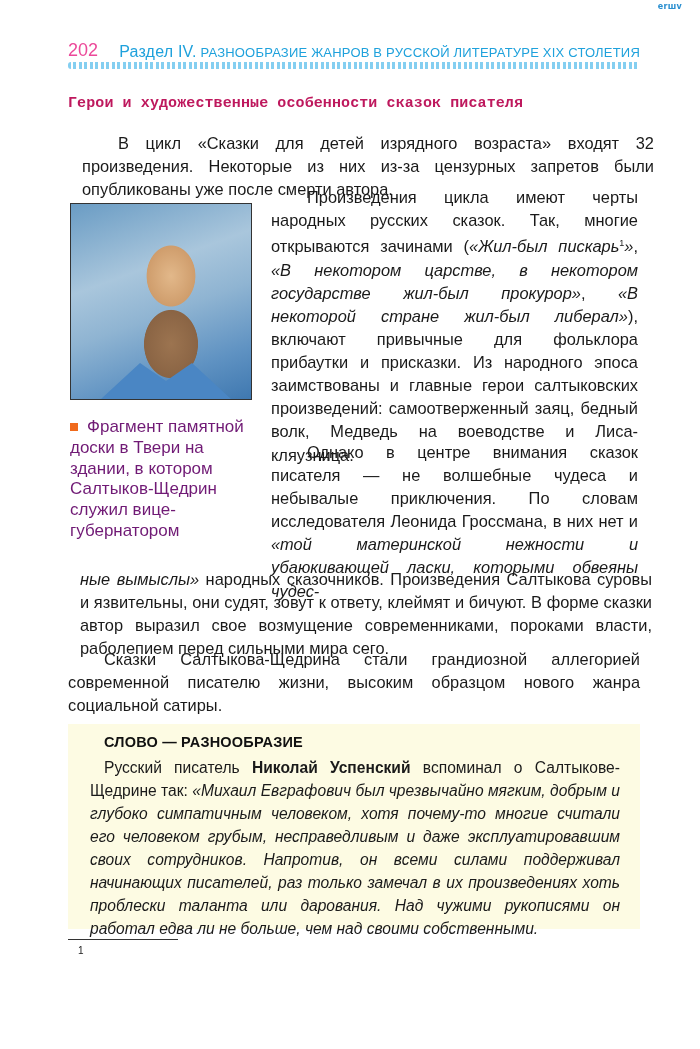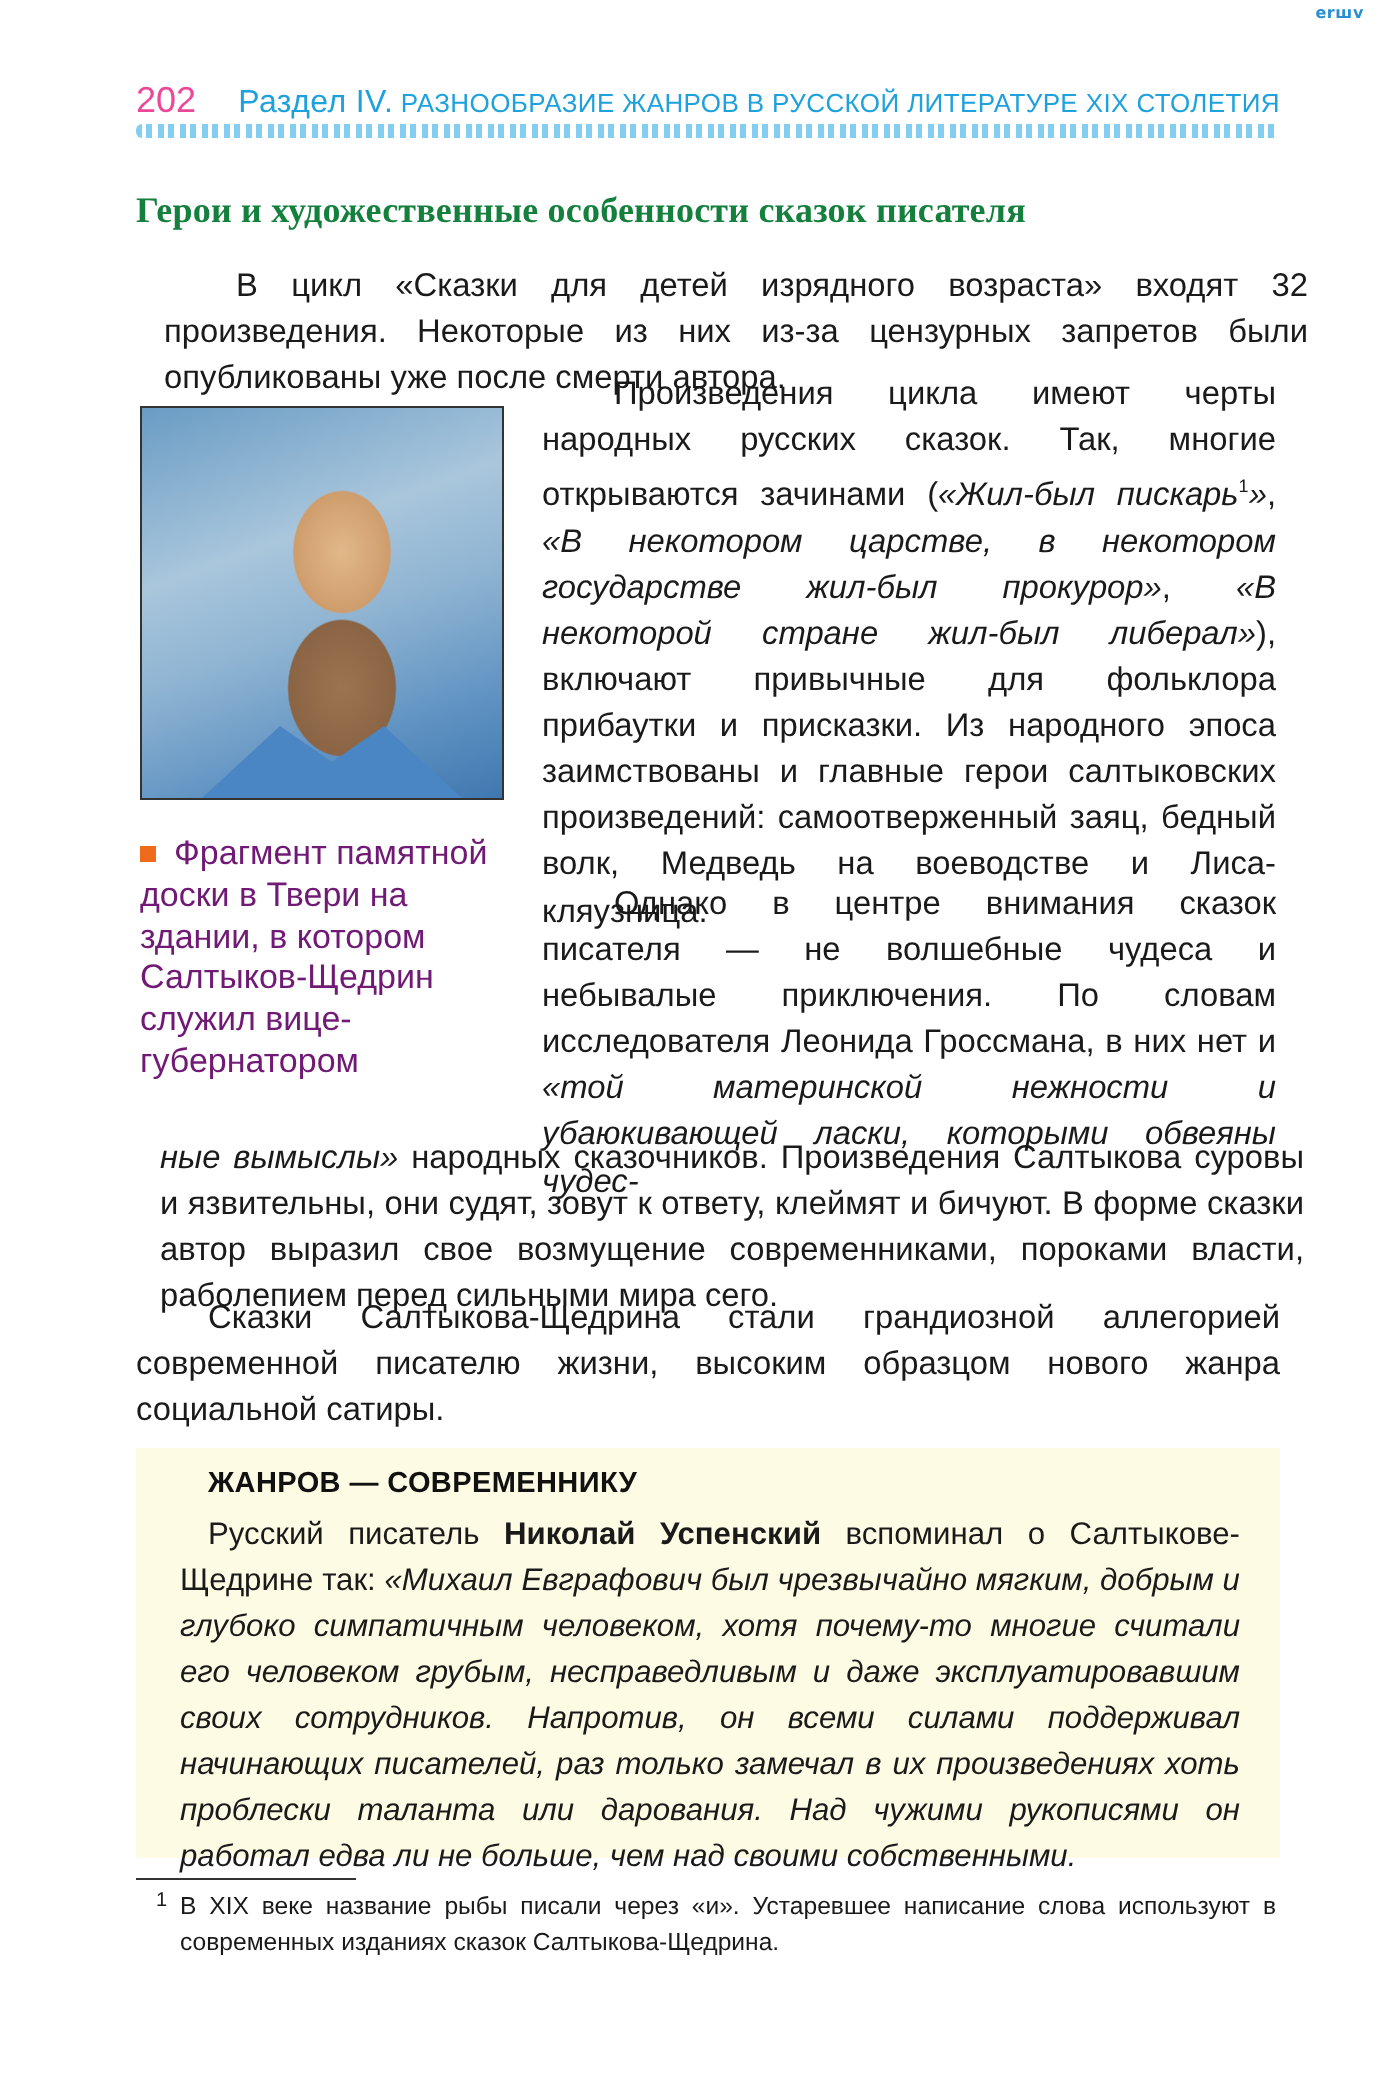--- a/index.html
+++ b/index.html
@@ -7,22 +7,22 @@
          font-family:"DejaVu Sans", sans-serif; color:#1a1a1a; }
   .corner-logo { position:absolute; right:18px; top:2px; font-size:8px; color:#2a8fd0; font-weight:bold; letter-spacing:0.3px; }
   .header { position:absolute; left:68px; top:40px; width:572px; height:20px; }
   .page-num { position:absolute; left:0; top:0; font-size:18px; font-family:"Liberation Sans", sans-serif; color:#ec4899; }
   .running-title { position:absolute; right:0; top:3px; font-size:13px; color:#1ea1dc;
                    font-family:"Liberation Sans", sans-serif; letter-spacing:0.2px; white-space:nowrap; }
   .running-title .small { font-size:16px; }
   .ornament { position:absolute; left:68px; top:62px; width:572px; height:7px;
               background: repeating-linear-gradient(90deg, #6ec6ee 0 3px, transparent 3px 5px, #6ec6ee 5px 8px, transparent 8px 11px);
               border-radius:3px; opacity:0.85; }
-  .section-title { position:absolute; left:68px; top:95px; font-size:18px; font-weight:bold;
-                   color:#15803d; font-family:Liberation Serif, serif; white-space:nowrap; letter-spacing:0.1px; }
+  .section-title { position:absolute; left:68px; top:95px; font-size:15px; font-weight:bold;
+                   color:#be185d; font-family:Liberation Mono, monospace; white-space:nowrap; letter-spacing:0.1px; }
   .body-text { font-family:"Liberation Sans", sans-serif; font-size:16.4px; line-height:23.1px; color:#1a1a1a; }
   .p-intro { position:absolute; left:68px; top:118px; width:572px; text-align:justify; }
   .indent { text-indent:36px; }
   .figure { position:absolute; left:70px; top:203px; width:182px; height:197px;
             border:1px solid #333;
             background:
               radial-gradient(ellipse 40px 50px at 100px 72px, #e2b88a 0%, #cf9d6c 60%, transparent 62%),
               radial-gradient(ellipse 38px 48px at 100px 140px, #9c7450 0%, #8a6444 70%, transparent 72%),
               linear-gradient(160deg, #6a9cc4 0%, #a9c6dc 35%, #8fb4d2 55%, #5f92c2 80%, #3f78b0 100%);
             box-sizing:border-box; }
@@ -70,21 +70,20 @@
 
 <p class="body-text p-right indent" style="margin:0"><span>Произведения цикла имеют черты народных русских сказок. Так, многие открываются зачинами (</span><em>«Жил-был пискарь</em><sup>1</sup><em>»</em><span>, </span><em>«В некотором царстве, в некотором государстве жил-был прокурор»</em><span>, </span><em>«В некоторой стране жил-был либерал»</em><span>), включают привычные для фольклора прибаутки и присказки. Из народного эпоса заимствованы и главные герои салтыковских произведений: самоотверженный заяц, бедный волк, Медведь на воеводстве и Лиса-кляузница.</span></p>
 
 <p class="body-text p-right indent" style="margin:0; top:441px;"><span>Однако в центре внимания сказок писателя — не волшебные чудеса и небывалые приключения. По словам исследователя Леонида Гроссмана, в них нет и </span><em>«той материнской нежности и убаюкивающей ласки, которыми обвеяны чудес-</em></p>
 
 <p class="body-text p-full" style="margin:12px; top:556px;"><em>ные вымыслы»</em><span> народных сказочников. Произведения Салтыкова суровы и язвительны, они судят, зовут к ответу, клеймят и бичуют. В форме сказки автор выразил свое возмущение современниками, пороками власти, раболепием перед сильными мира сего.</span></p>
 
 <p class="body-text p-full indent" style="margin:0; top:648px;">Сказки Салтыкова-Щедрина стали грандиозной аллегорией современной писателю жизни, высоким образцом нового жанра социальной сатиры.</p>
 
 <div class="callout">
-  <div class="callout-title">ЖАНРОВ — СОВРЕМЕННИКУ</div>
+  <div class="callout-title">СЛОВО — РАЗНООБРАЗИЕ</div>
   <p class="callout-text" style="margin:0; text-indent:14px;"><span>Русский писатель </span><b>Николай Успенский</b><span> вспоминал о Салтыкове-Щедрине так: </span><em>«Михаил Евграфович был чрезвычайно мягким, добрым и глубоко симпатичным человеком, хотя почему-то многие считали его человеком грубым, несправедливым и даже эксплуатировавшим своих сотрудников. Напротив, он всеми силами поддерживал начинающих писателей, раз только замечал в их произведениях хоть проблески таланта или дарования. Над чужими рукописями он работал едва ли не больше, чем над своими собственными.</em></p>
 </div>
 
 <div class="footnote-rule"></div>
 <div class="footnote">
   <span class="fn-mark">1</span>
-  <span>В XIX веке название рыбы писали через «и». Устаревшее написание слова используют в современных изданиях сказок Салтыкова-Щедрина.</span>
 </div>
 
 </body></html>

